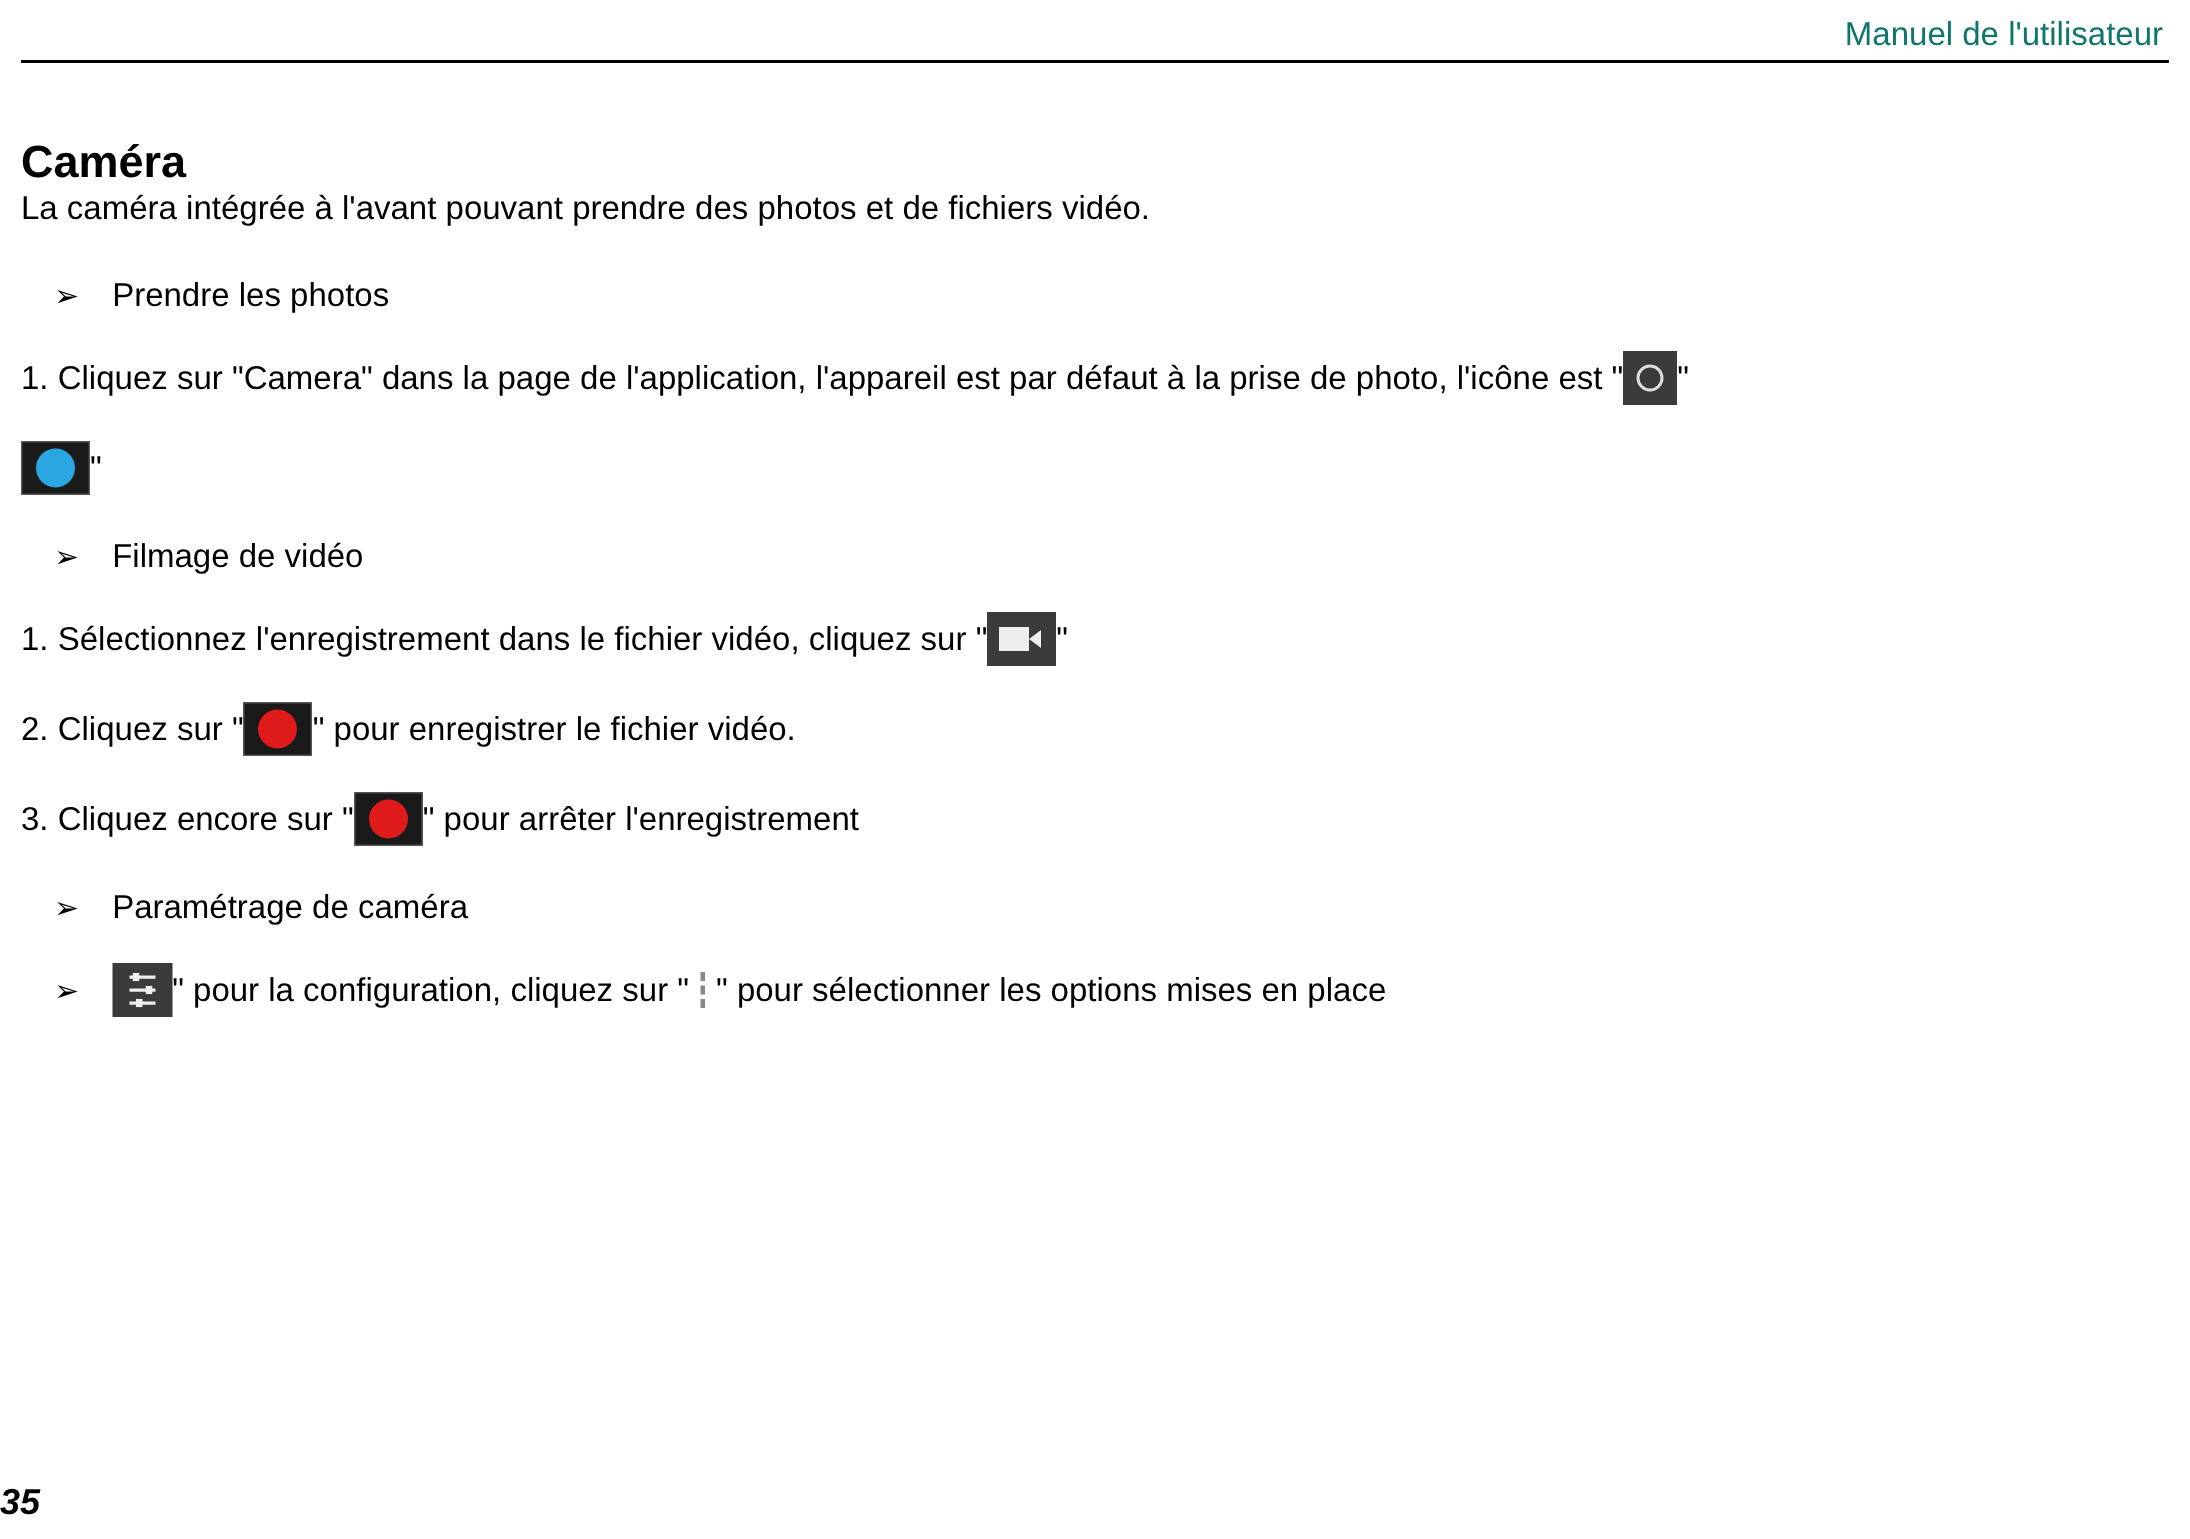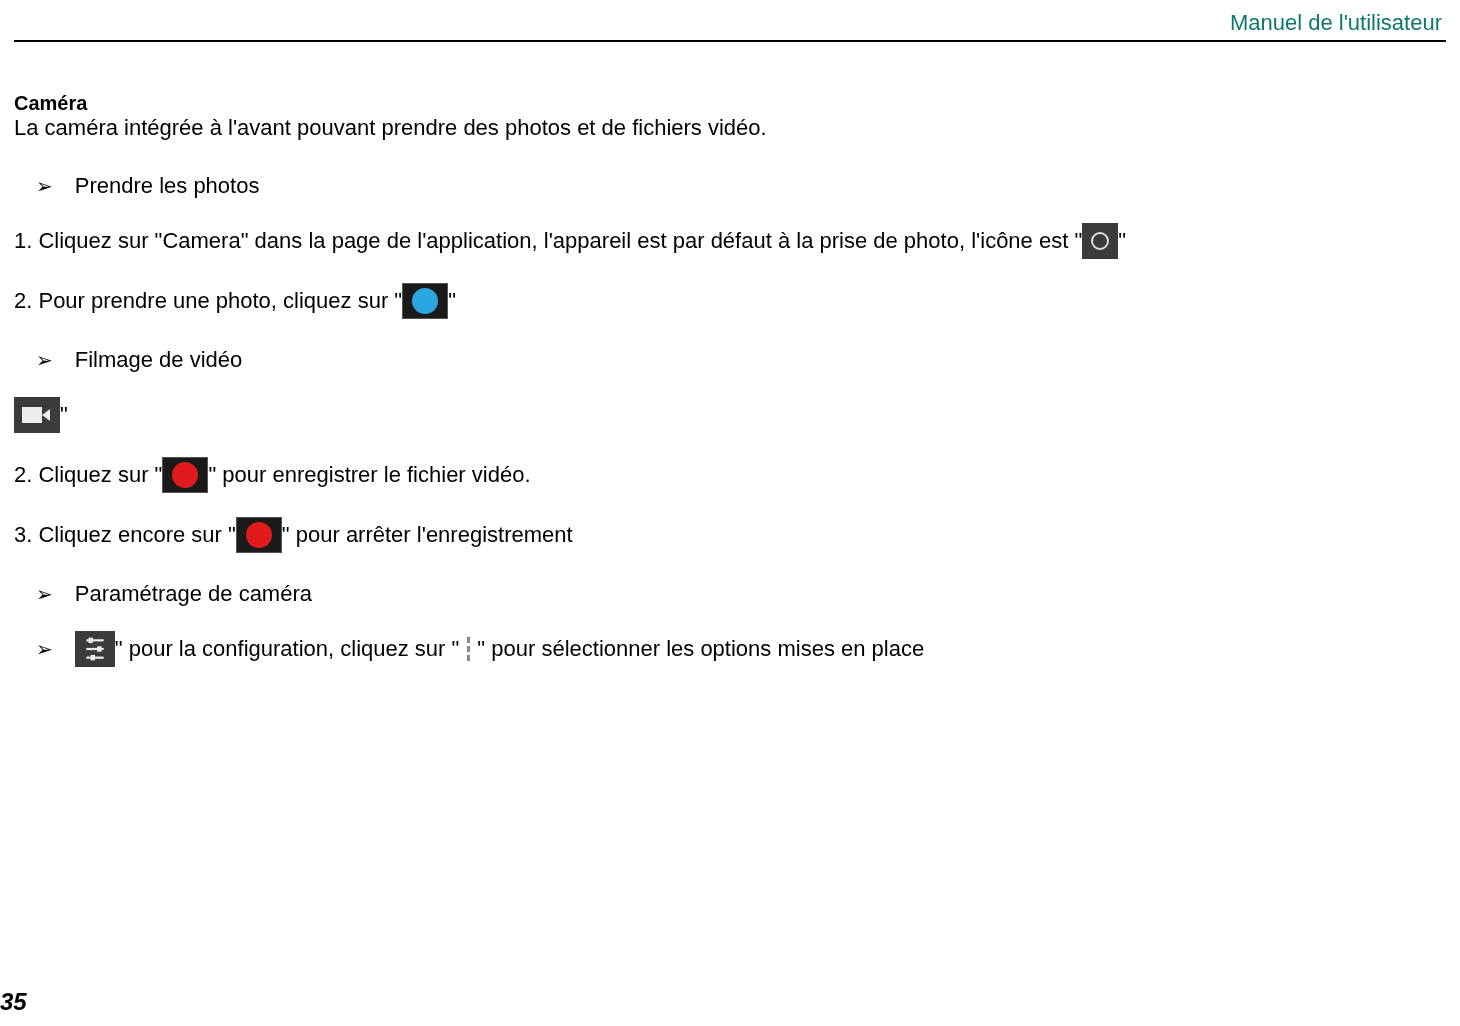--- a/index.html
+++ b/index.html
@@ -24,21 +24,21 @@
       margin-bottom: 4px;
       padding-right: 4px;
     }
     .header-rule {
       border: none;
       border-top: 2px solid #000;
       margin-bottom: 50px;
     }
     .section-title {
       font-weight: bold;
-      font-size: 20px;
+      font-size: 30px;
       margin-top: 12px;
     }
     .intro {
       margin-bottom: 32px;
     }
     .bullet-line {
       display: flex;
       align-items: center;
       margin-bottom: 24px;
       padding-left: 22px;
@@ -194,31 +194,31 @@
   <span>Prendre les photos</span>
 </div>
 
 <div class="numbered-line line-flex">
   <span>1. Cliquez sur "Camera" dans la page de l'application, l'appareil est par défaut à la prise de photo, l'icône est "</span>
   <div class="icon-box icon-camera"></div>
   <span>"</span>
 </div>
 
 <div class="numbered-line line-flex m12">
-  <span>2. Pour prendre une photo, cliquez sur "</span>
   <div class="icon-box icon-shutter-blue"></div>
   <span>"</span>
 </div>
 
 <div class="bullet-line">
   <span class="bullet-glyph">➢</span>
   <span>Filmage de vidéo</span>
 </div>
 
 <div class="numbered-line line-flex">
+  <span>1. Sélectionnez l'enregistrement dans le fichier vidéo, cliquez sur "</span>
   <div class="icon-box icon-videocam"></div>
   <span>"</span>
 </div>
 
 <div class="numbered-line line-flex">
   <span>2. Cliquez sur "</span>
   <div class="icon-box icon-record-red"></div>
   <span>" pour enregistrer le fichier vidéo.</span>
 </div>
 

